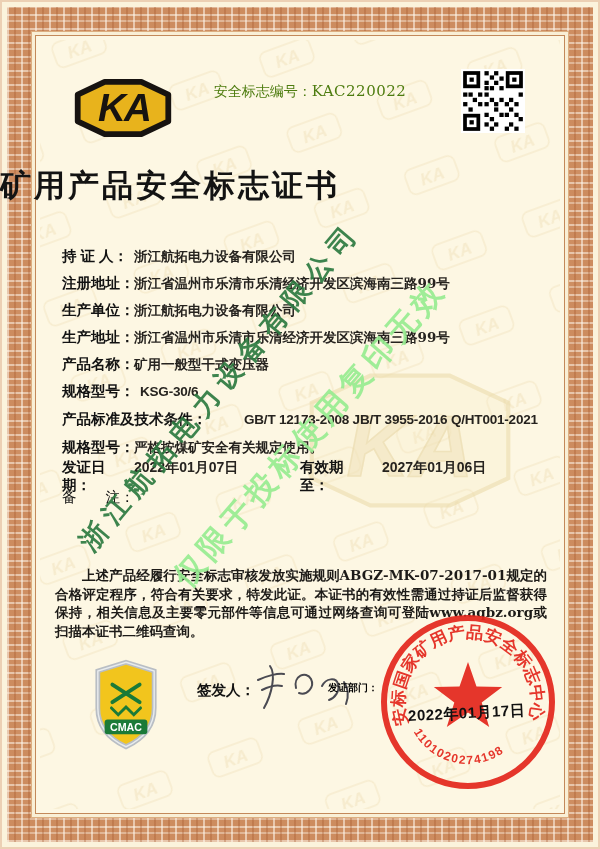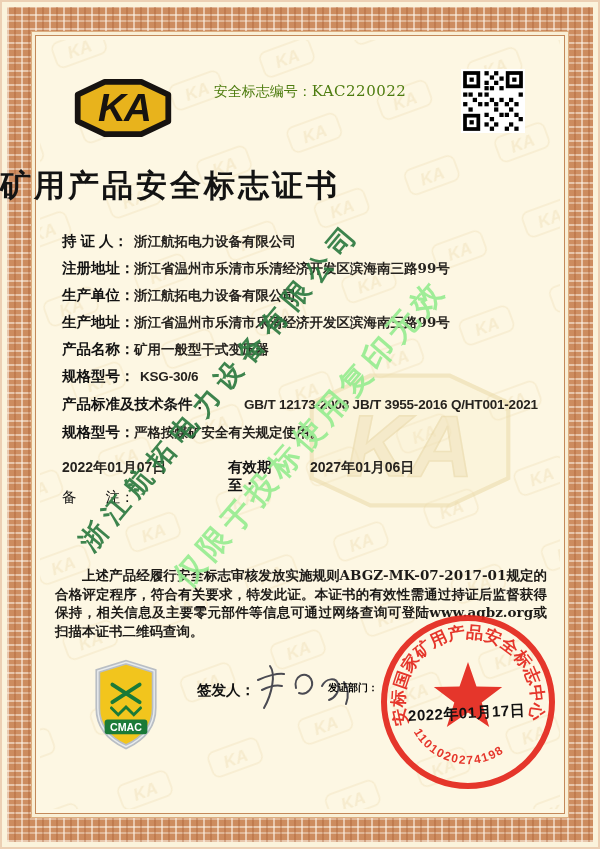--- a/index.html
+++ b/index.html
@@ -25,21 +25,21 @@
   .layer{position:absolute;inset:0;}
   .deco{z-index:1;} .content{z-index:10;} .stamps{z-index:30;pointer-events:none;}
   .abs{position:absolute;}
 
   .certno{left:150px;top:82px;width:320px;text-align:center;color:#4d7c0f;font-size:14px;}
   .certno .cn{font-family:"DejaVu Serif","Liberation Serif",serif;}
   .certno .no{font-family:"DejaVu Serif","Liberation Serif",serif;font-size:15px;letter-spacing:.5px;}
   .title{left:0;right:0;top:165px;font-size:31px;font-weight:900;
          letter-spacing:3px;color:#131313;}
 
-  .fields{left:62px;top:232px;width:478px;display:flex;flex-direction:column;}
+  .fields{left:62px;top:247px;width:478px;display:flex;flex-direction:column;}
   .frow{display:flex;align-items:baseline;margin-bottom:9px;line-height:18px;}
   .frow .label{width:72px;flex:none;font-weight:700;font-size:14.5px;color:#121212;white-space:nowrap;}
   .frow.wide .label{width:176px;}
   .frow .value{font-size:13.5px;font-weight:700;color:#26231f;white-space:nowrap;}
   .val-kai{font-family:"DejaVu Serif","Liberation Serif",serif;}
   .val-sans{font-family:"Liberation Sans","DejaVu Sans",sans-serif;letter-spacing:-.2px;font-size:13.5px;padding-left:6px;}
   .dates{left:62px;top:458px;display:flex;align-items:baseline;line-height:18px;}
   .dates .label{font-weight:700;font-size:14.5px;color:#121212;flex:none;}
   .dates .lw{width:72px;} .dates .vw{width:166px;}
   .dates .value{font-size:14px;font-weight:700;color:#26231f;}
@@ -182,20 +182,21 @@
           <span class="label">产品标准及技术条件：</span>
           <span class="value val-sans">GB/T 12173-2008 JB/T 3955-2016 Q/HT001-2021</span>
         </div>
       <div class="frow">
           <span class="label">规格型号：</span>
           <span class="value val-kai">严格按煤矿安全有关规定使用。</span>
         </div>
     </div>
 
     <div class="abs dates">
+      <span class="label lw">发证日期：</span>
       <span class="value vw">2022年01月07日</span>
       <span class="label" style="width:72px;">有效期至：</span>
       <span class="value" style="margin-left:10px;">2027年01月06日</span>
     </div>
 
     <div class="abs remark">备　　注：</div>
 
     <div class="abs statement">上述产品经履行安全标志审核发放实施规则ABGZ-MK-07-2017-01规定的合格评定程序，符合有关要求，特发此证。本证书的有效性需通过持证后监督获得保持，相关信息及主要零元部件等信息可通过网络查询可登陆www.aqbz.org或扫描本证书二维码查询。</div>
 
     <svg class="abs" style="left:92px;top:658px;" width="68" height="94" viewBox="0 0 70 94">

